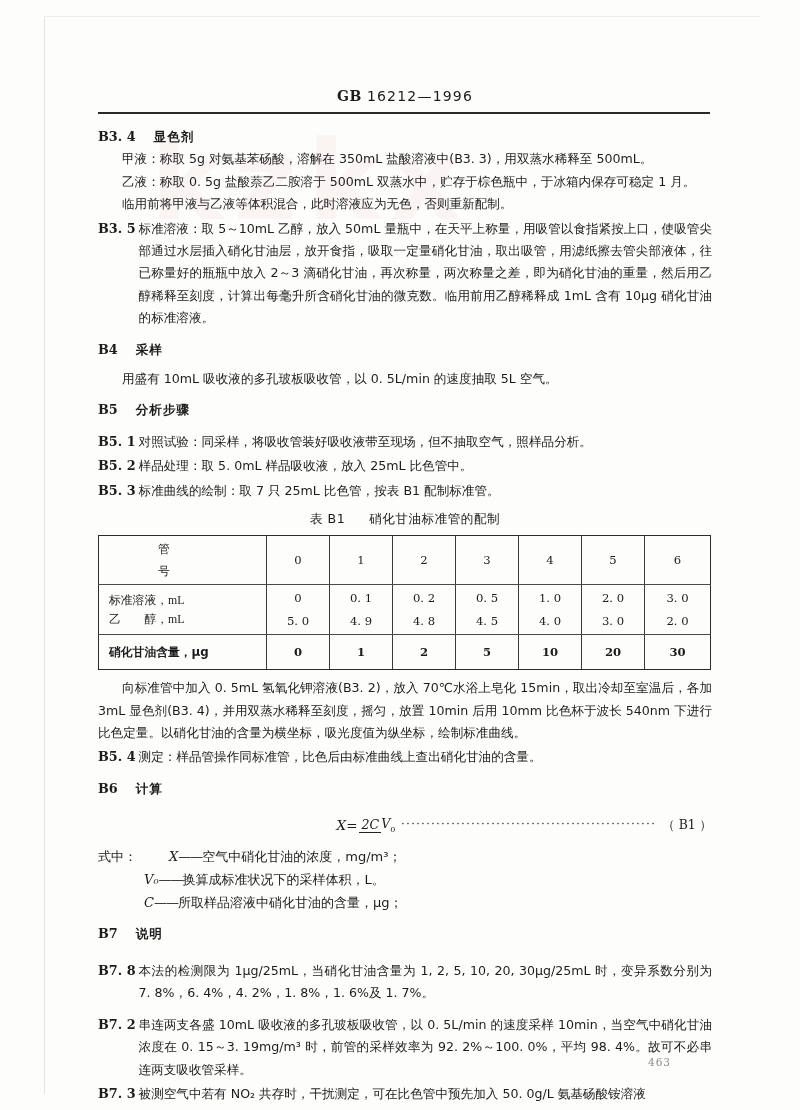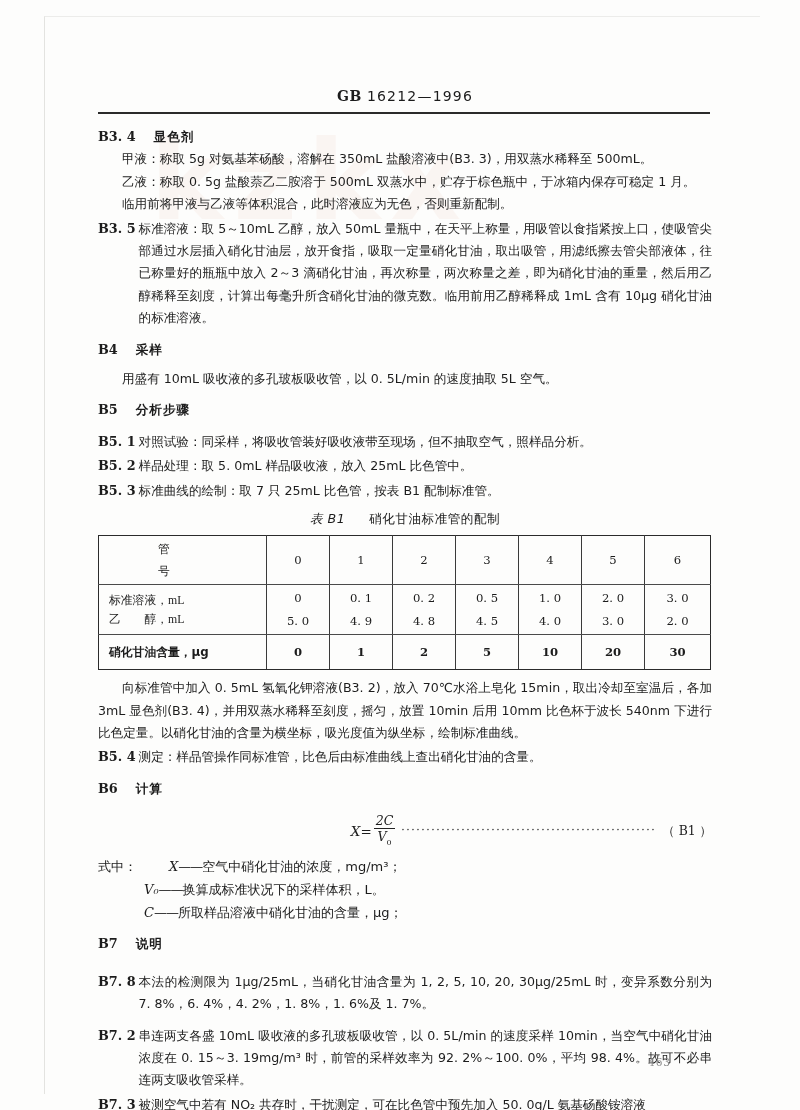--- a/index.html
+++ b/index.html
@@ -94,21 +94,21 @@
   .gap-sm { height: 7px; }
   .gap-md { height: 13px; }
   
   .table-caption {
     text-align: center;
     font-size: 12.6px;
     margin-top: 6px;
     margin-bottom: 4px;
     letter-spacing: 0.5px;
   }
-  .table-caption .cap-no { margin-right: 24px; font-style: italic; }
+  .table-caption .cap-no { margin-right: 24px; }
   table.std {
     border-collapse: collapse;
     width: 612px;
     margin: 0;
     font-size: 11.6px;
     table-layout: fixed;
   }
   table.std td {
     border-left: 1px solid #3a3a3a;
     border-right: 1px solid #3a3a3a;
@@ -158,21 +158,20 @@
     font-family: "DejaVu Serif", "Liberation Serif", serif;
   }
   .formula-core {
     display: inline-flex;
     align-items: center;
     margin-left: 250px;
   }
   .formula-core .lhs { font-style: italic; font-size: 13.5px; }
   .frac {
     display: inline-flex;
-    flex-direction: column;
     align-items: center;
     margin: 0 2px;
     line-height: 1.05;
   }
   .frac .top {
     font-style: italic;
     font-size: 12.6px;
     padding: 0 2px 1px 2px;
     border-bottom: 1.1px solid #222;
   }

